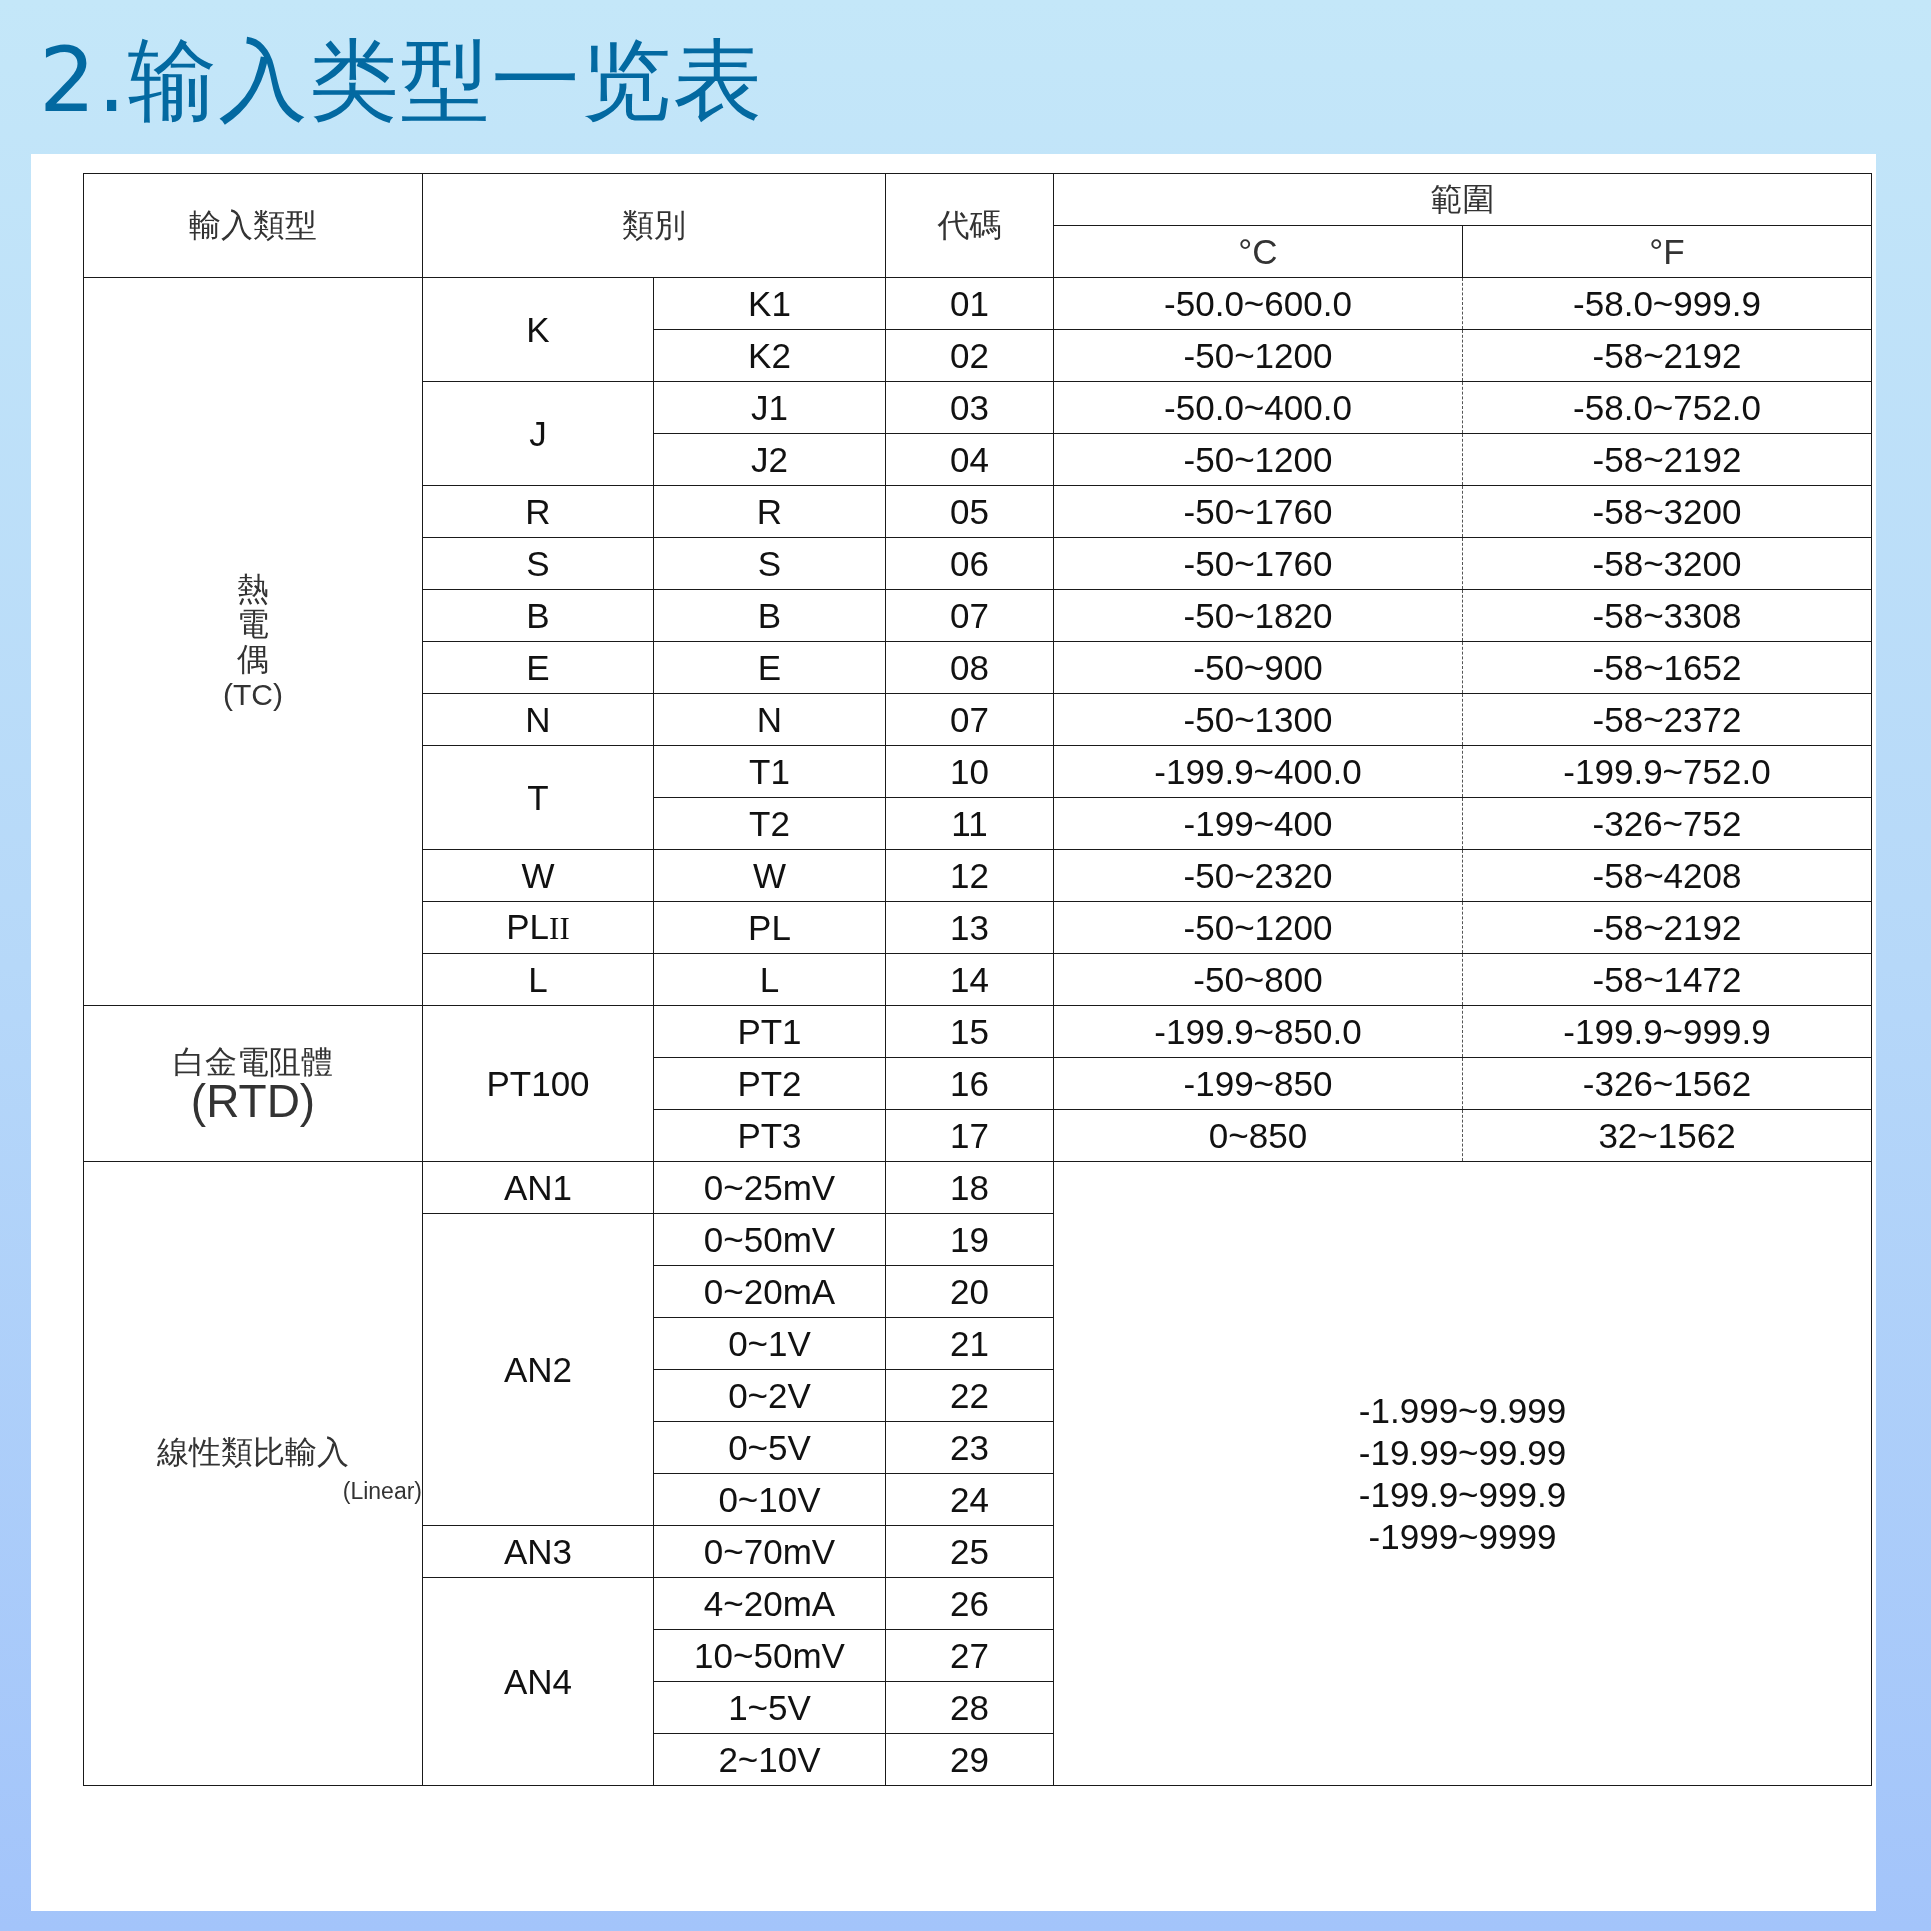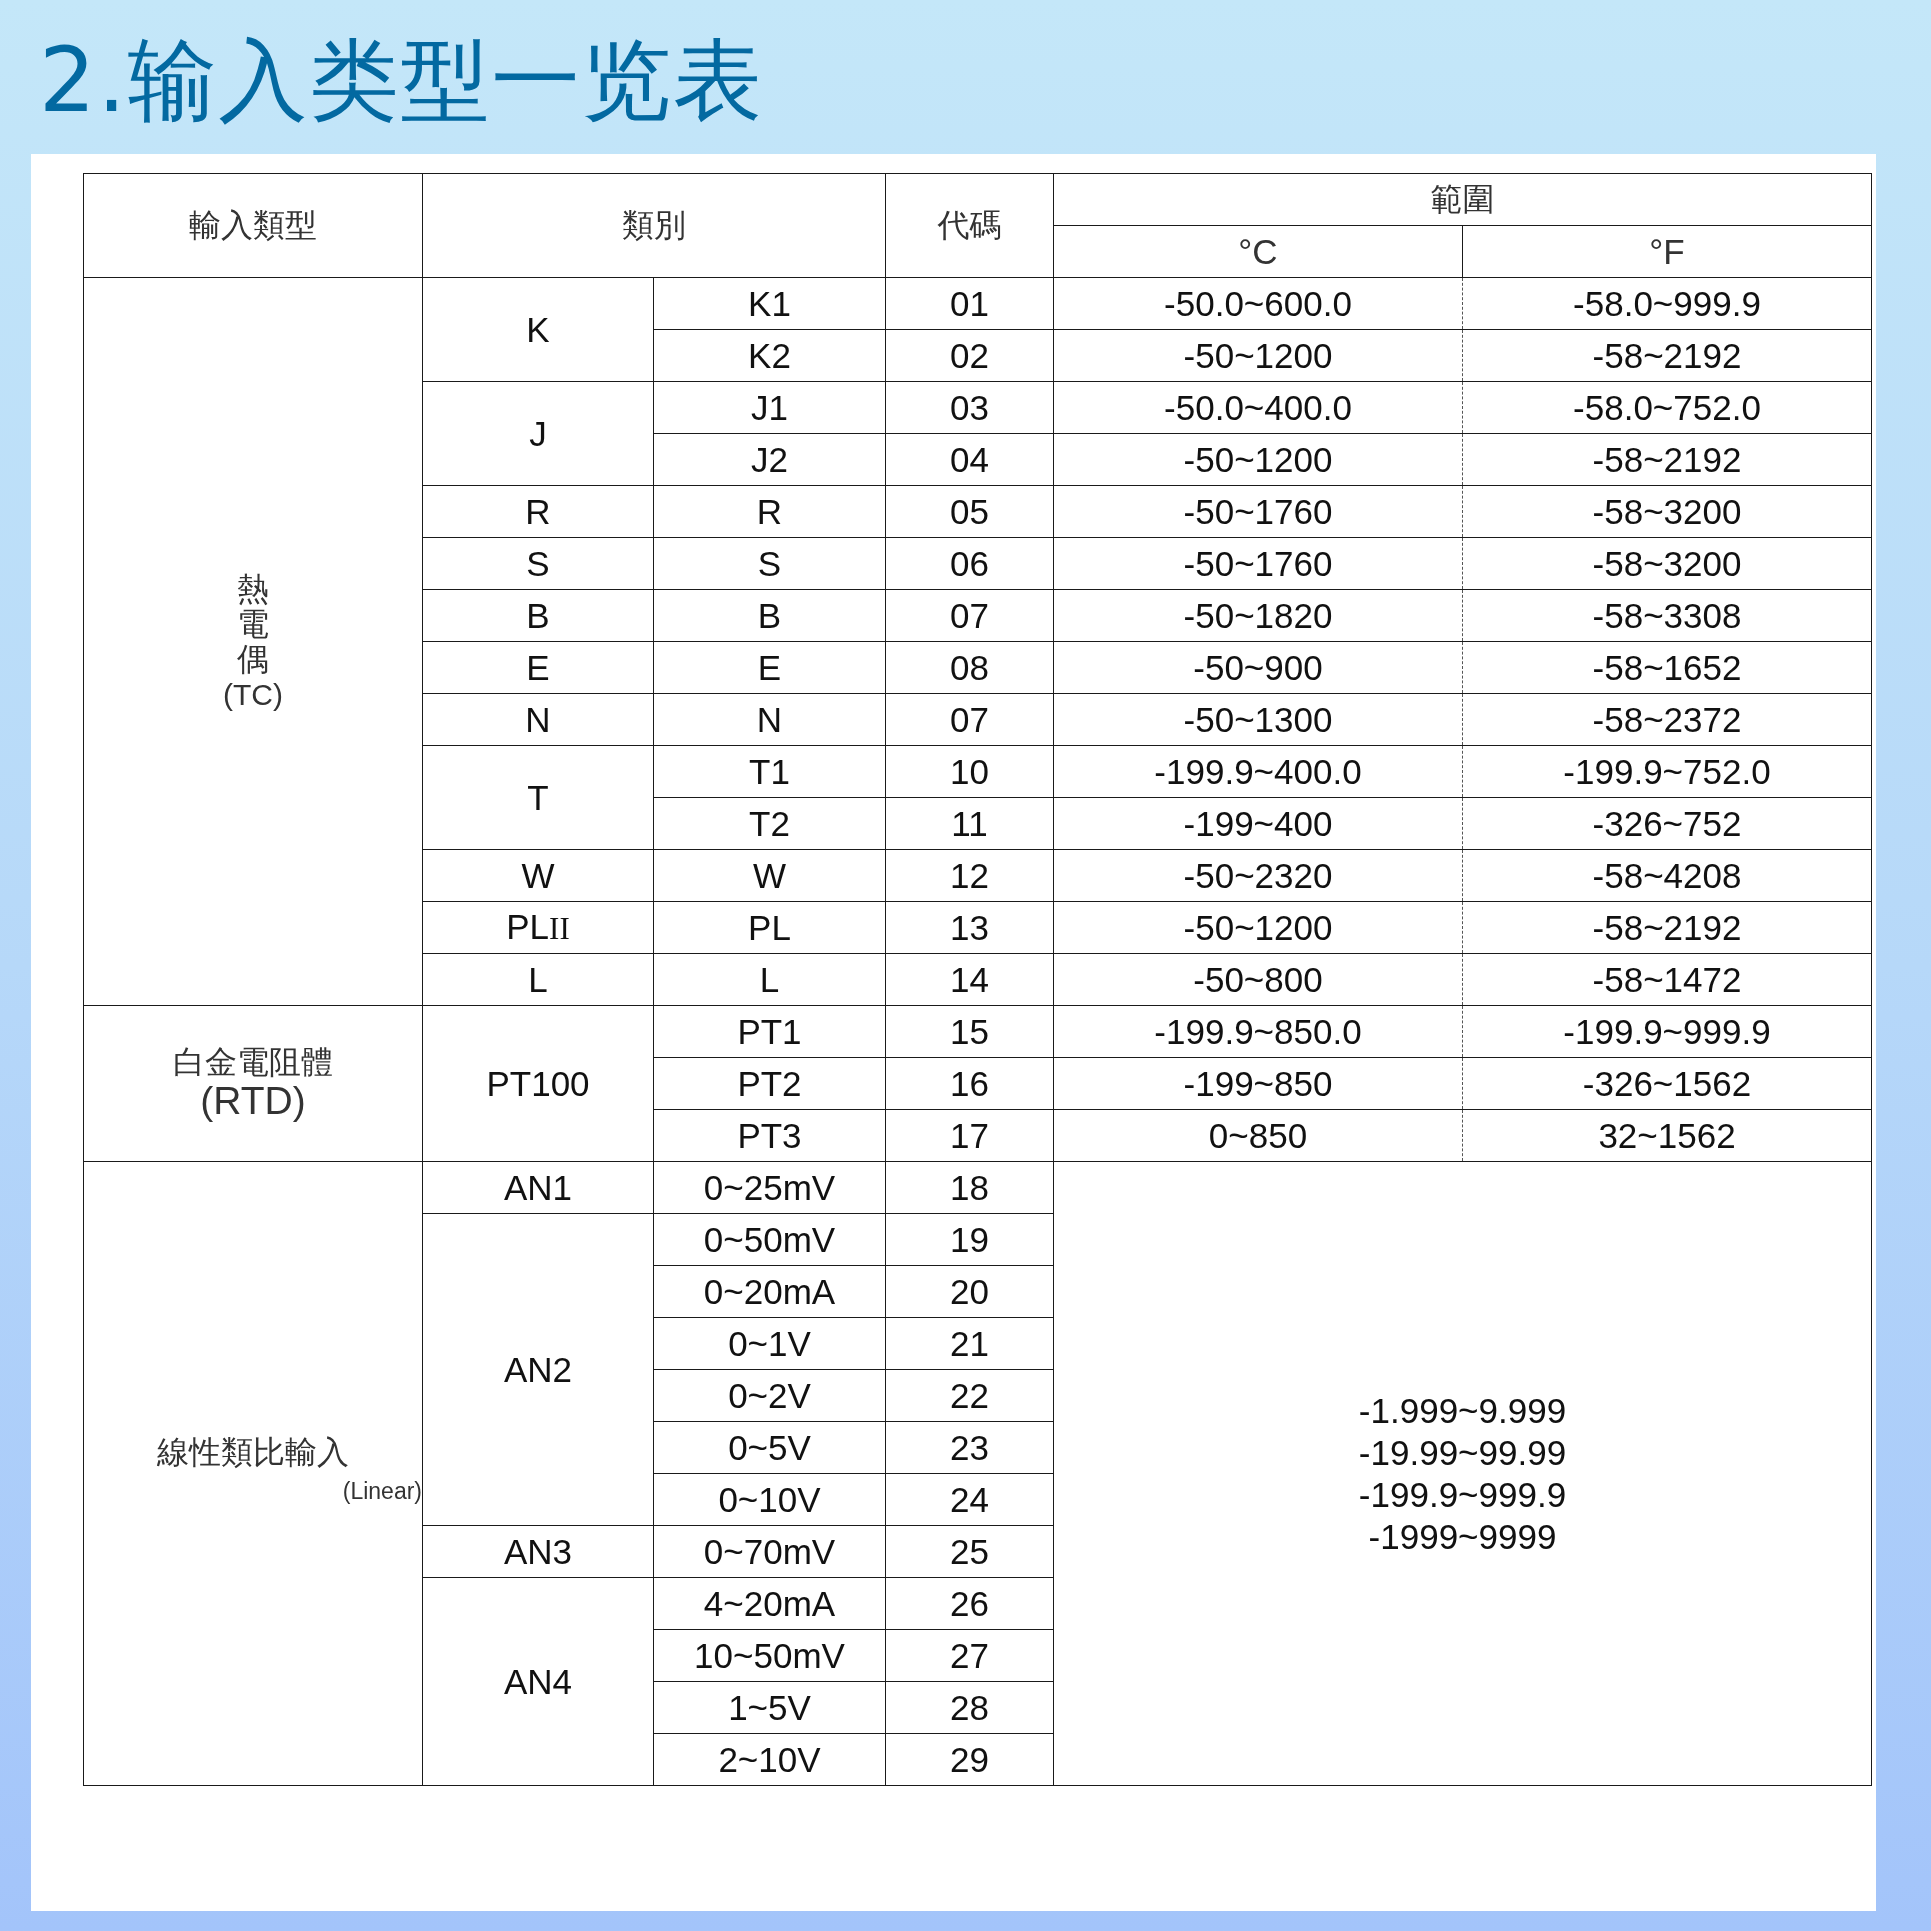--- a/index.html
+++ b/index.html
@@ -168,21 +168,21 @@
       <td>L</td>
       <td>L</td>
       <td>14</td>
       <td class="c-c">-50~800</td>
       <td class="c-f">-58~1472</td>
     </tr>
 
     <tr>
       <td rowspan="3" class="zh vert">
         <span>白金電阻體</span>
-        <span style="font-family:'Liberation Sans',sans-serif;font-size:39px;line-height:42px;">(RTD)</span>
+        <span style="font-family:'Liberation Sans',sans-serif;font-size:46px;line-height:42px;">(RTD)</span>
       </td>
       <td rowspan="3">PT100</td>
       <td>PT1</td>
       <td>15</td>
       <td class="c-c">-199.9~850.0</td>
       <td class="c-f">-199.9~999.9</td>
     </tr>
     <tr>
       <td>PT2</td>
       <td>16</td>

